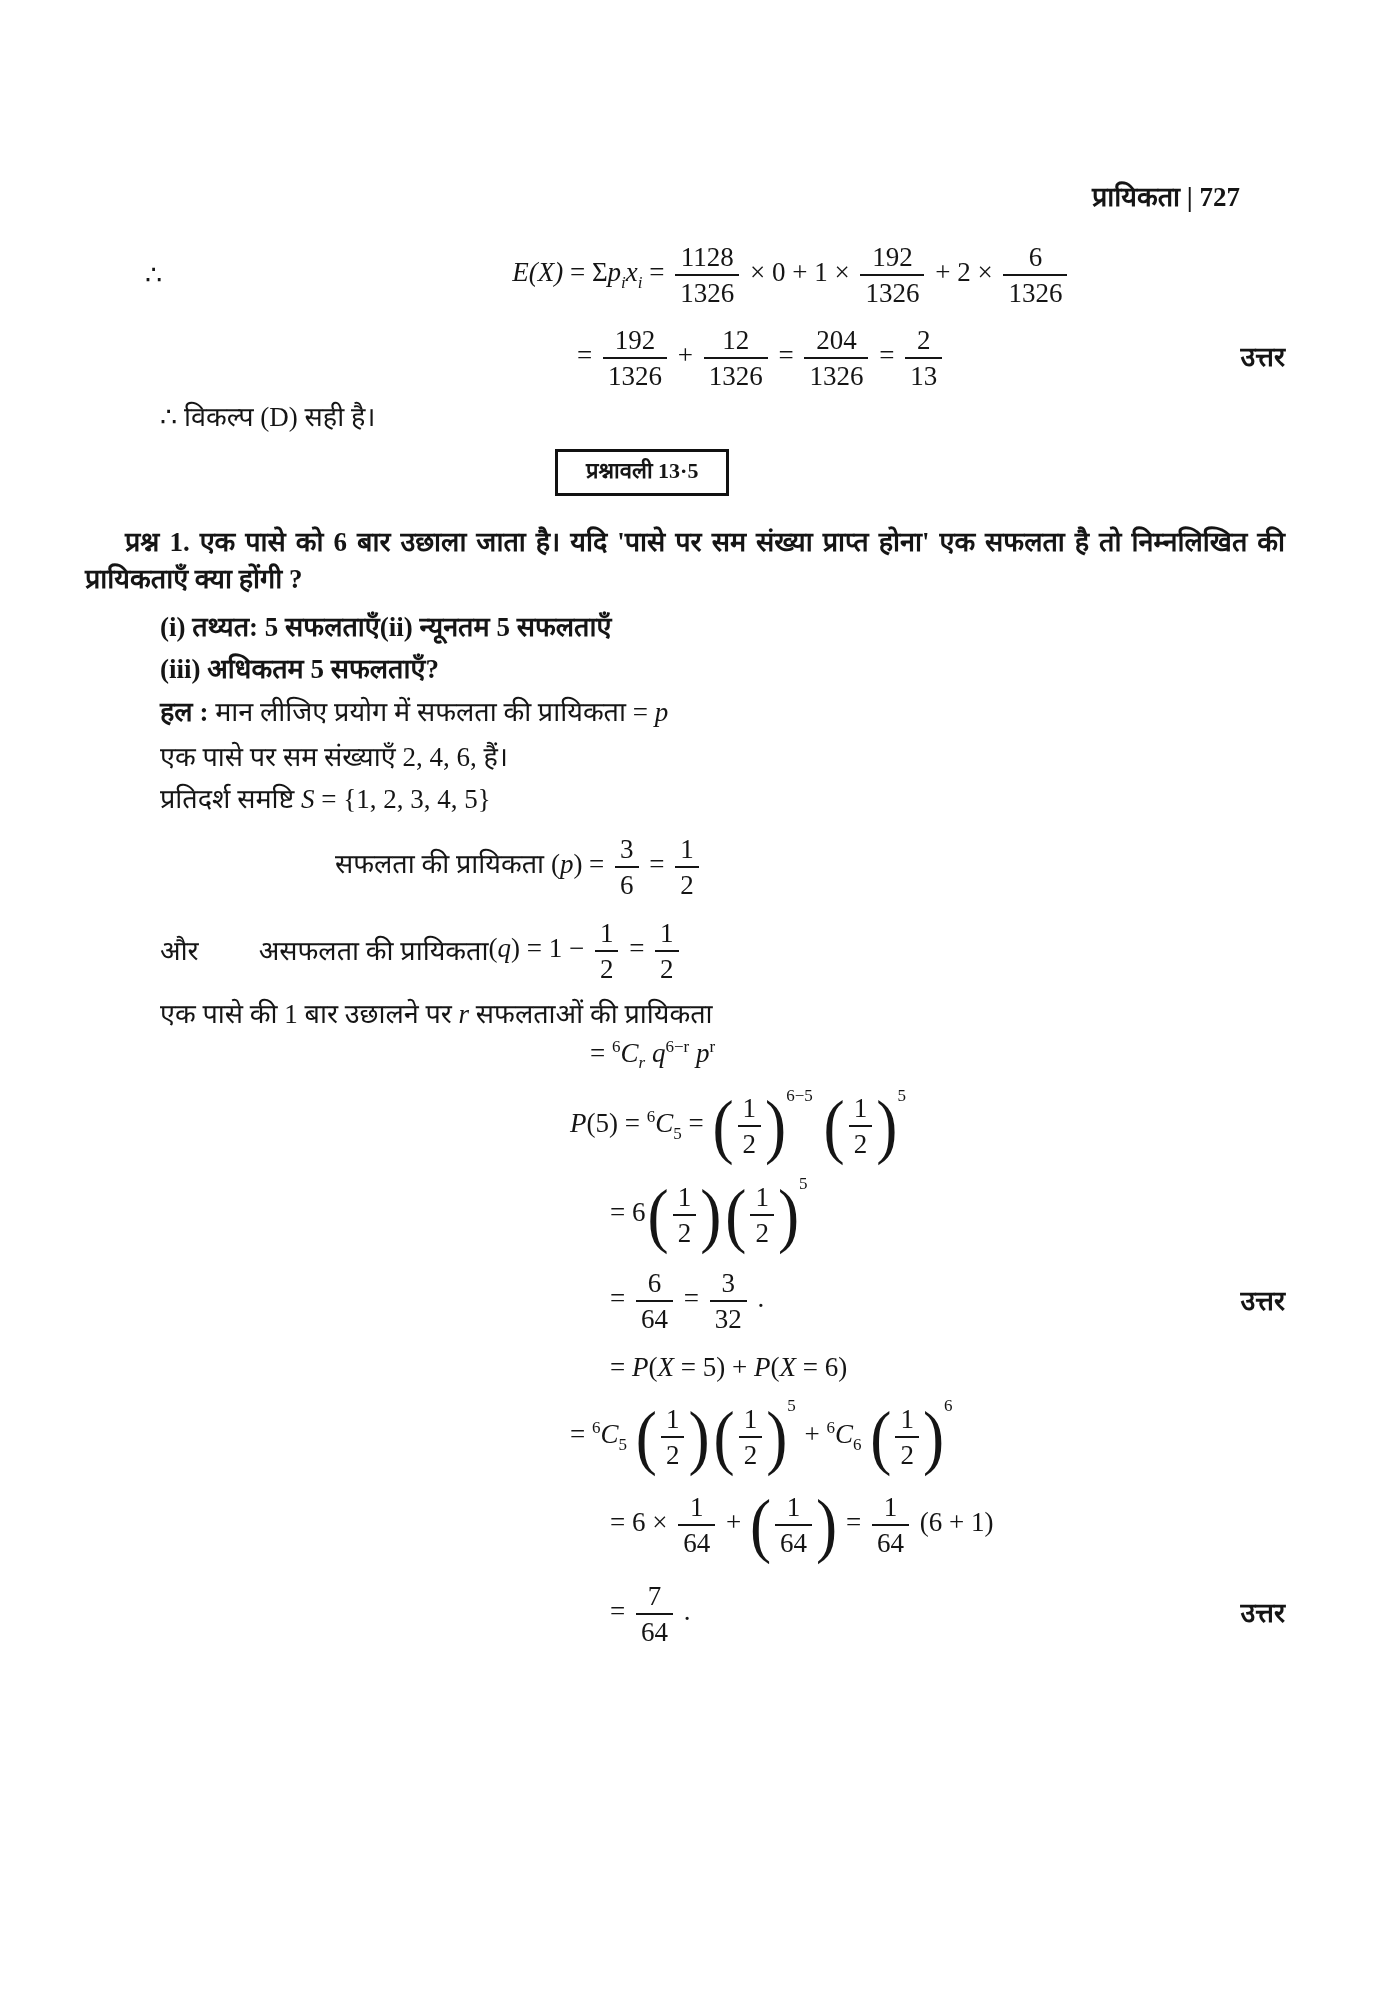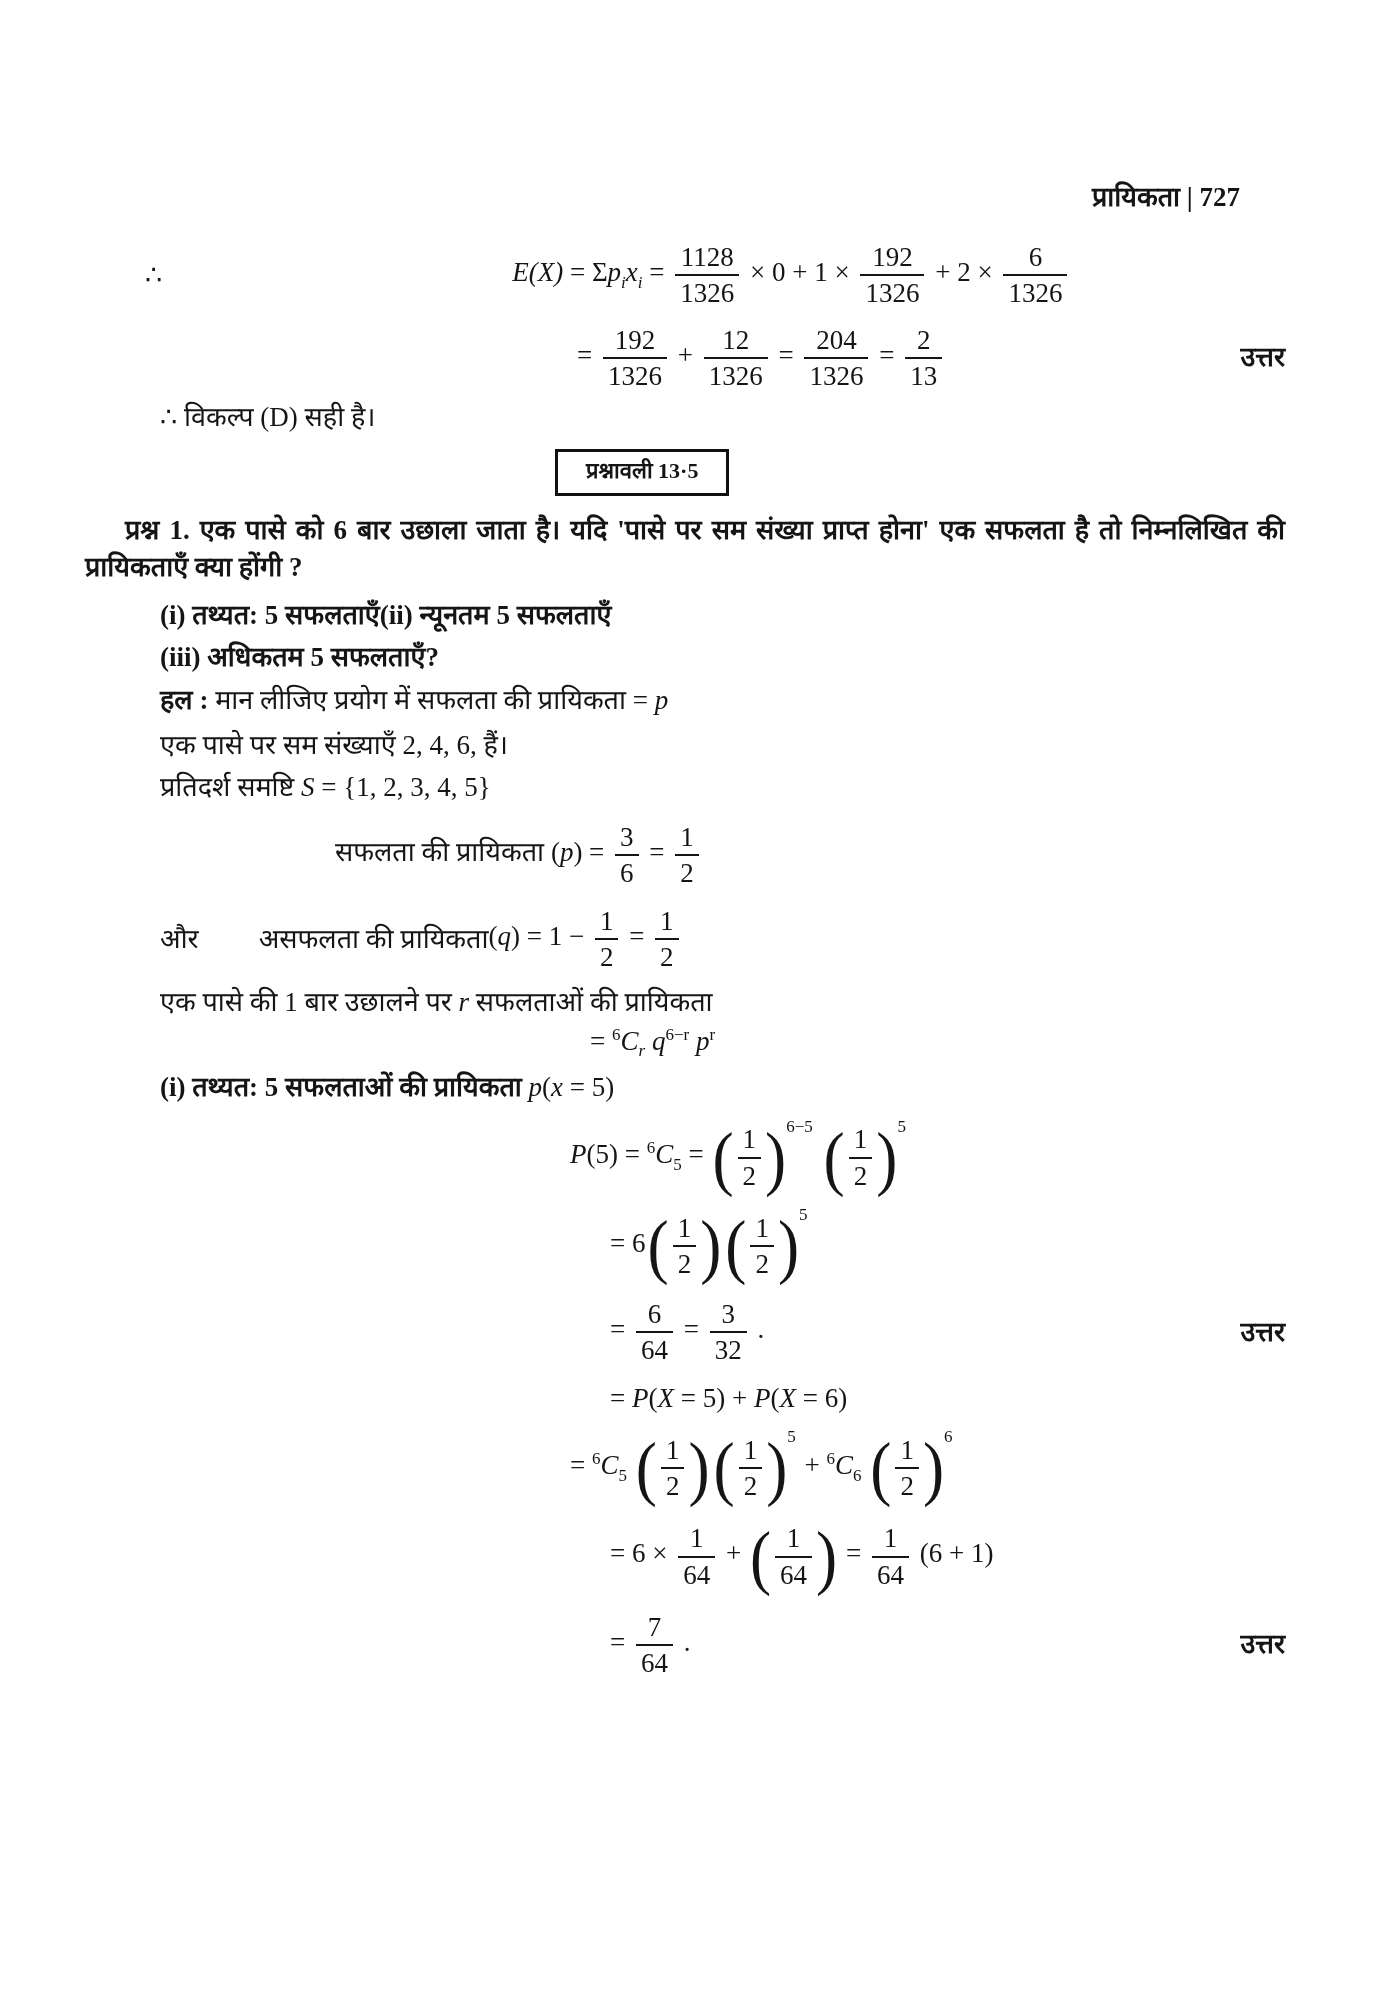--- a/index.html
+++ b/index.html
@@ -17,21 +17,21 @@
   .frac{display:inline-block;text-align:center;vertical-align:middle;margin:0 4px;line-height:1.12;}
   .frac .num{display:block;padding:1px 5px 2px;border-bottom:2px solid #151515;}
   .frac .den{display:block;padding:2px 5px 1px;}
   .pfrac{display:inline-block;vertical-align:middle;white-space:nowrap;margin:0 2px;}
   .bigp{display:inline-block;vertical-align:middle;font-size:235%;line-height:0;transform:scaleY(1.12);font-weight:400;}
   .psup{font-size:17px;position:relative;top:-32px;font-style:normal;}
   sup{font-size:17px;} sub{font-size:17px;}
   .bold{font-weight:bold;}
   .ans{font-weight:bold;margin-left:auto;}
   .box{display:inline-block;border:3px solid #111;padding:5px 28px 7px;font-weight:bold;font-size:22px;}
-  .q{font-weight:bold;text-align:justify;text-indent:40px;margin-top:16px;line-height:1.38;}
+  .q{font-weight:bold;text-align:justify;text-indent:40px;margin-top:28px;line-height:1.38;}
   .ind{padding-left:75px;}
 </style>
 </head>
 <body>
 
 <div class="page">
 
   <div class="hd">प्रायिकता | 727</div>
 
   <div class="row" style="margin-top:26px;">
@@ -77,23 +77,20 @@
   </div>
 
   <div class="ind" style="margin-top:11px;">
     <span>एक पासे की 1 बार उछालने पर </span><span class="it">r</span><span> सफलताओं की प्रायिकता</span>
   </div>
 
   <div style="margin-top:4px;margin-left:505px;">
     <span class="math"><span>= </span><sup>6</sup><span class="it">C</span><sub class="it">r</sub><span> </span><span class="it">q</span><sup>6−r</sup><span> </span><span class="it">p</span><sup>r</sup></span>
   </div>
 
-  <div class="ind" style="margin-top:8px;">
-    <span class="bold">(i) तथ्यत: 5 सफलताओं की प्रायिकता </span><span class="math"><span class="it">p</span><span>(</span><span class="it">x</span><span> = 5)</span></span>
-  </div>
 
   <div style="margin-top:18px;margin-left:485px;">
     <span class="math"><span class="it">P</span><span>(5) = </span><sup>6</sup><span class="it">C</span><sub>5</sub><span> = </span><span class="pfrac"><span class="bigp">(</span><span class="frac"><span class="num">1</span><span class="den">2</span></span><span class="bigp">)</span><span class="psup">6−5</span></span><span> </span><span class="pfrac"><span class="bigp">(</span><span class="frac"><span class="num">1</span><span class="den">2</span></span><span class="bigp">)</span><span class="psup">5</span></span></span>
   </div>
 
   <div style="margin-top:20px;margin-left:525px;">
     <span class="math"><span>= 6</span><span class="pfrac"><span class="bigp">(</span><span class="frac"><span class="num">1</span><span class="den">2</span></span><span class="bigp">)</span></span><span class="pfrac"><span class="bigp">(</span><span class="frac"><span class="num">1</span><span class="den">2</span></span><span class="bigp">)</span><span class="psup">5</span></span></span>
   </div>
 
   <div class="row" style="margin-top:18px;">

